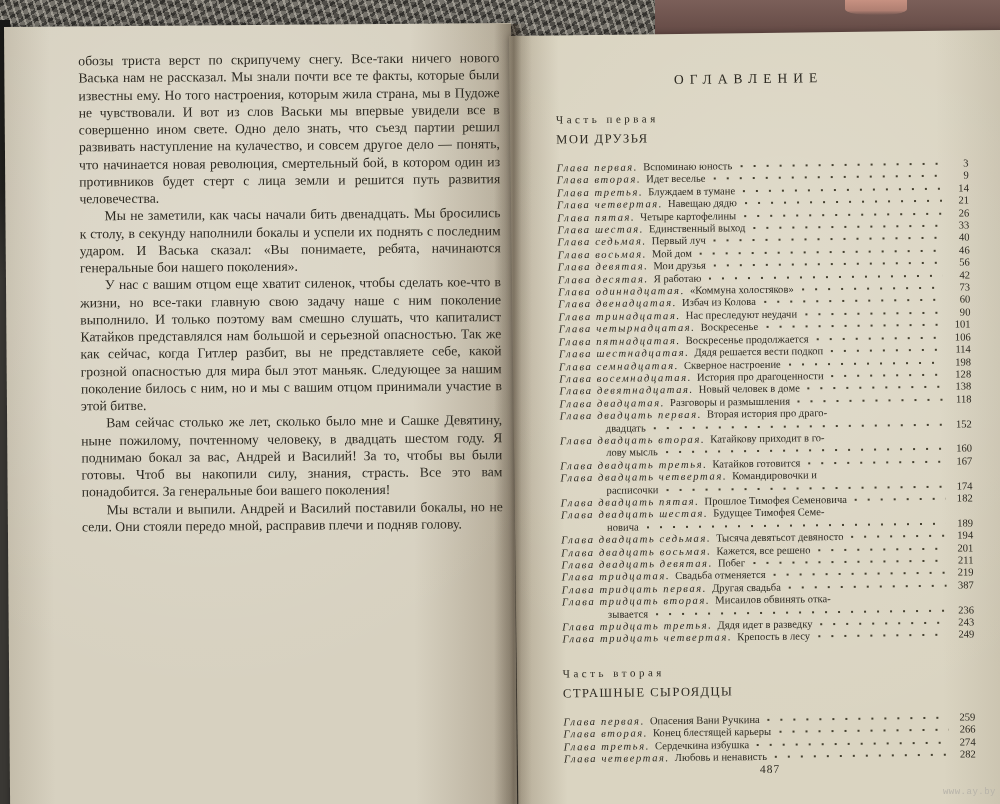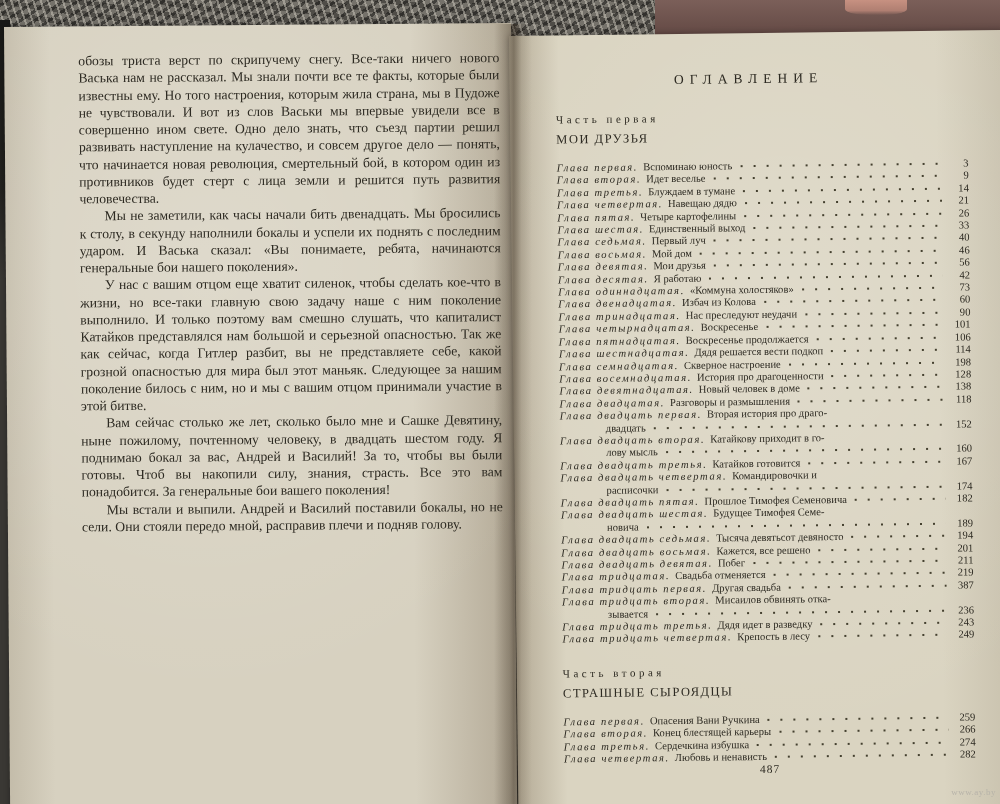--- a/index.html
+++ b/index.html
@@ -87,21 +87,21 @@
     background-image:radial-gradient(circle at 2px 6px, #44402f 1.15px, rgba(0,0,0,0) 1.5px);
     background-size:13px 9px;background-repeat:repeat-x;
   }
   .pg{min-width:22px;text-align:right;}
   .folio{
     position:absolute;left:46px;top:730px;width:412px;
     text-align:center;font-size:11.5px;letter-spacing:1px;color:#2d2a22;
   }
   .watermark{
     position:absolute;right:4px;bottom:7px;
-    font-family:Liberation Serif, serif;
+    font-family:Liberation Mono, monospace;
     font-size:9px;color:#b7b3a9;letter-spacing:.5px;
   }
 </style>
 </head>
 <body>
 
 <div class="bg-fabric"></div>
 <div class="bg-cover"></div>
 <div class="bg-cover-pink"></div>
 <div class="bg-left-edge"></div>

